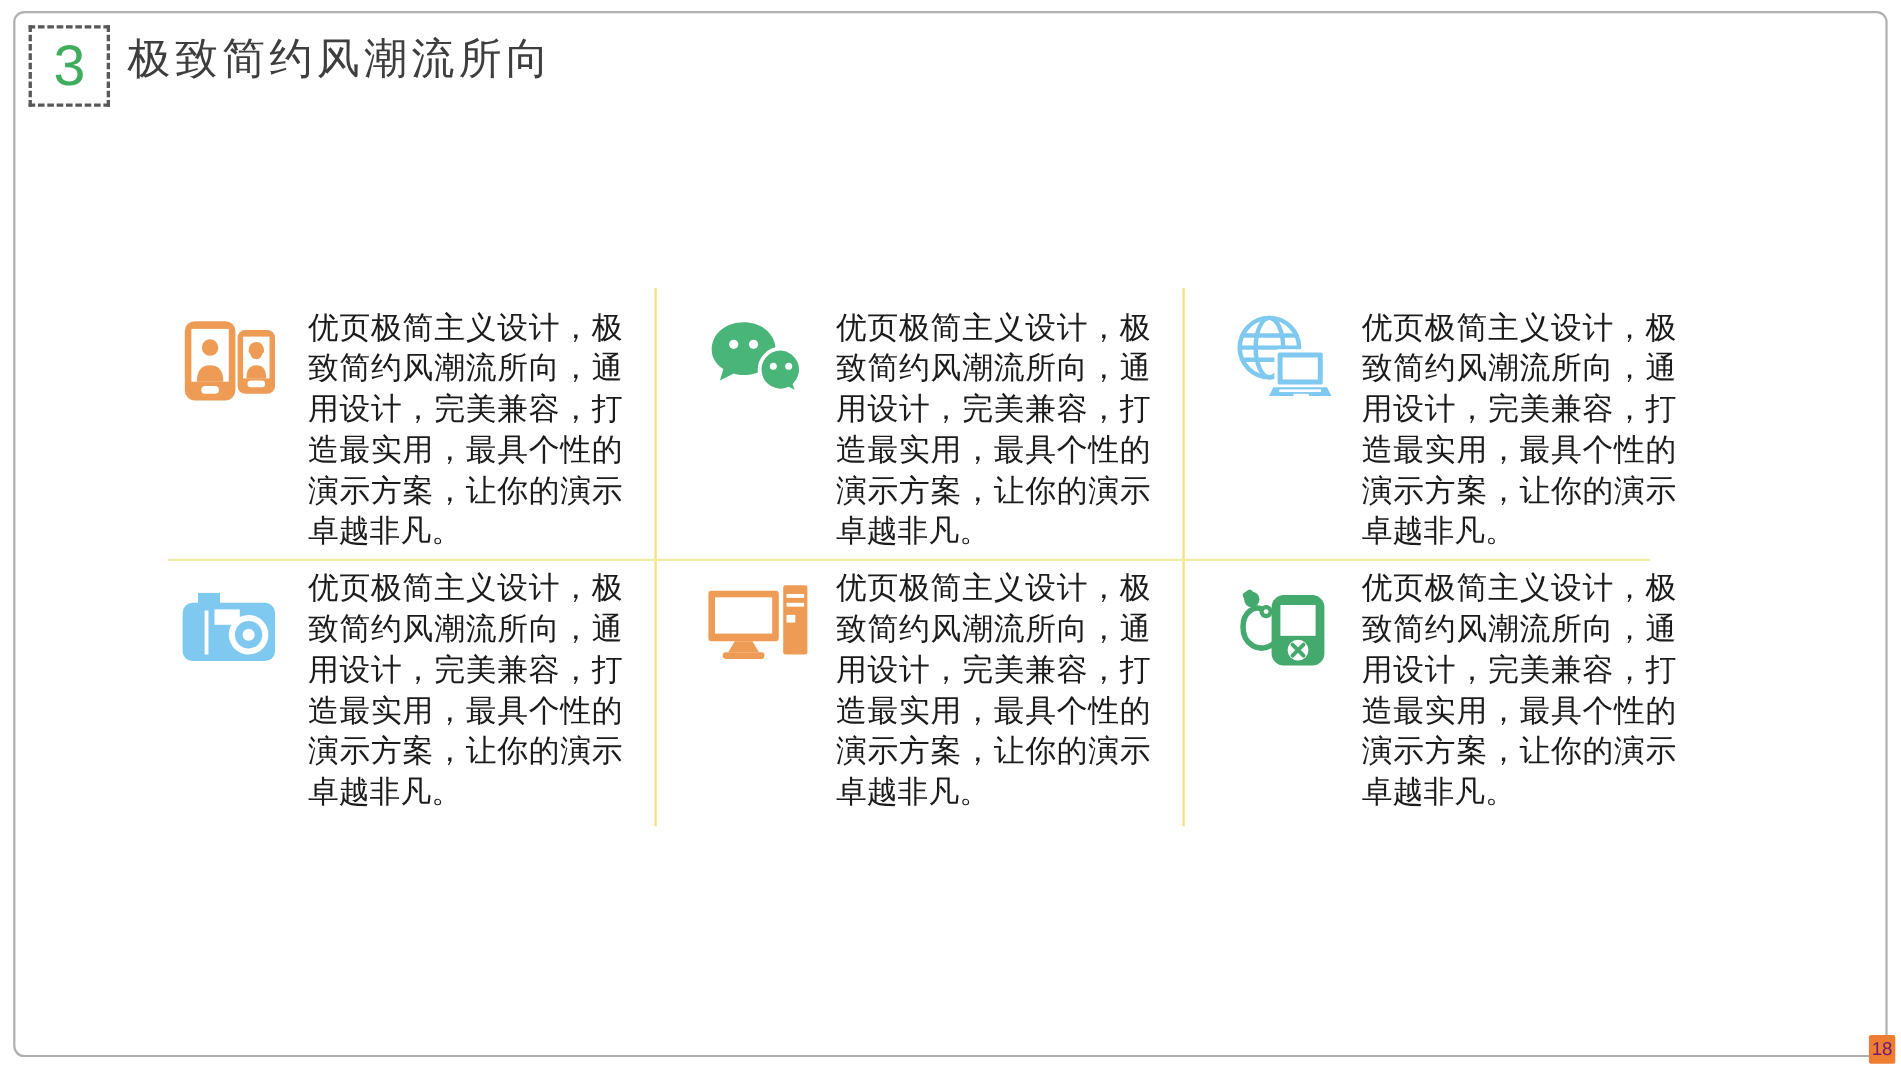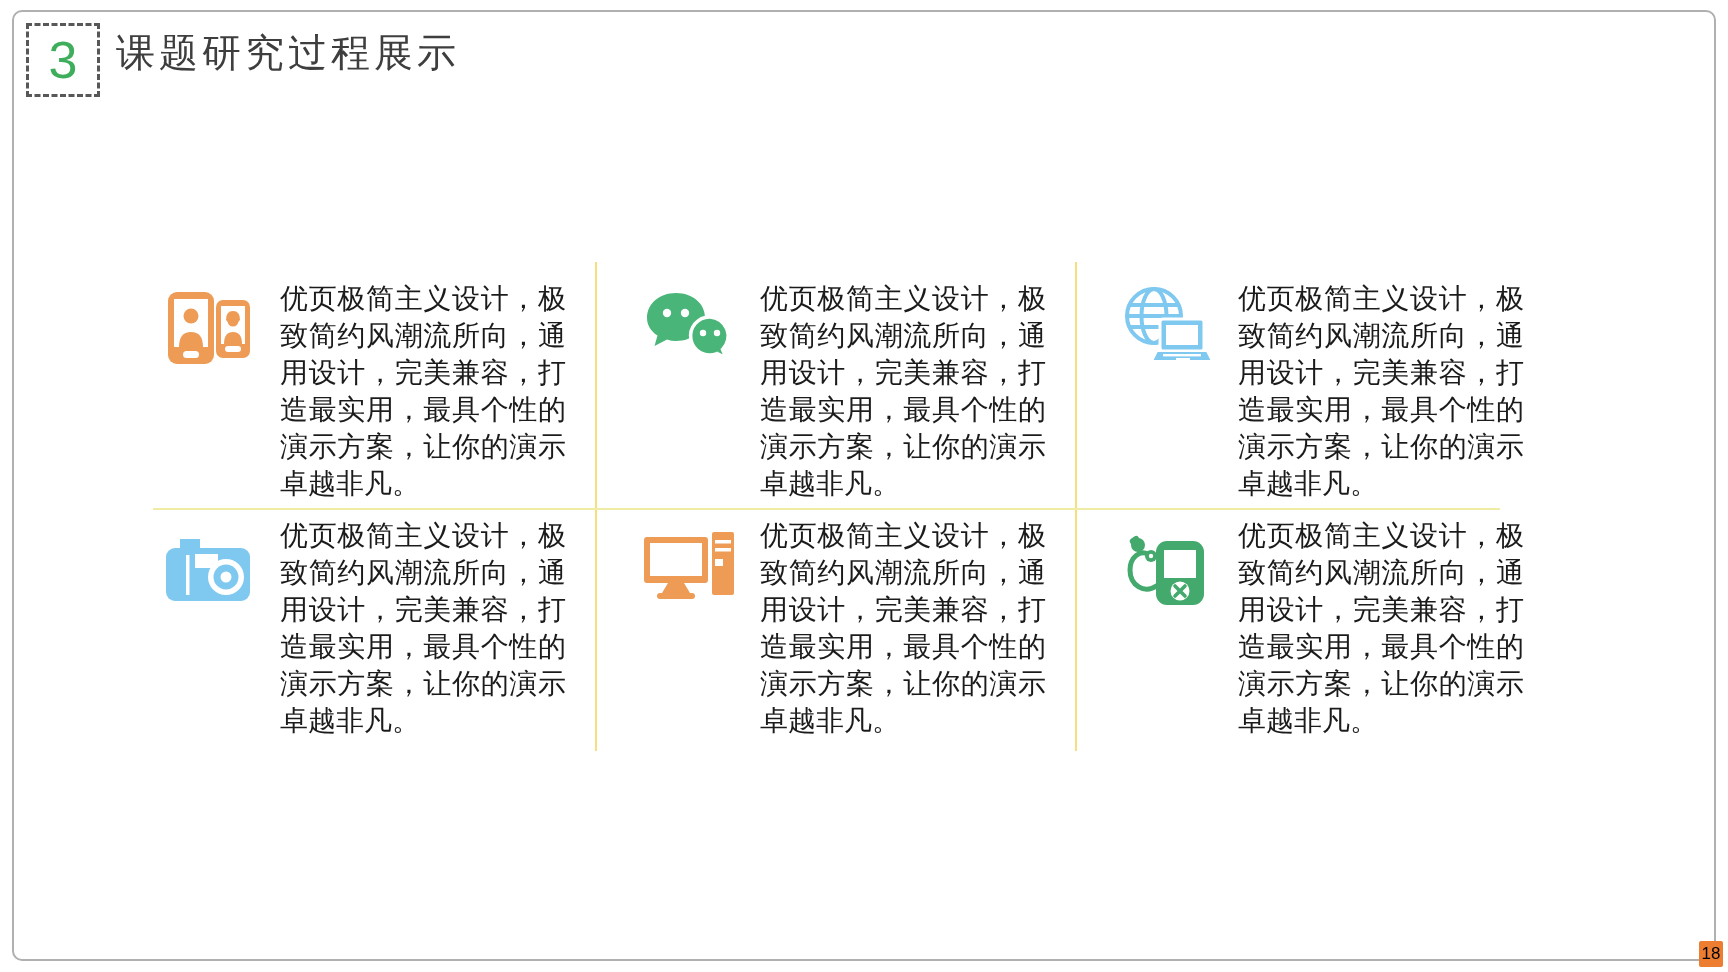--- a/index.html
+++ b/index.html
@@ -24,33 +24,33 @@
   .r2{top:517px;}
   .c1{left:160px;}
   .c2{left:640px;}
   .c3{left:1118px;}
   .icon{flex:0 0 96px;width:96px;height:96px;display:flex;align-items:center;justify-content:center;}
   .icon svg{width:96px;height:96px;display:block;}
   .text{width:286px;margin:0;font-family:"Liberation Serif","DejaVu Serif",serif;
     font-size:28px;line-height:37px;color:#1b1b1b;text-align:justify;}
   
   .badge{position:absolute;left:1699px;top:941px;width:24px;height:26px;background:#ed7d31;
-    color:#000000;font-size:17px;display:flex;align-items:center;justify-content:center;
+    color:#701a75;font-size:17px;display:flex;align-items:center;justify-content:center;
     border-radius:2px;z-index:5;}
 </style>
 </head>
 <body>
 
 <div class="slide">
   <div class="frame"></div>
 
   <div class="numbox">
     <span>3</span>
   </div>
-  <h1 class="page-title">课题研究过程展示</h1>
+  <h1 class="page-title">极致简约风潮流所向</h1>
 
   <div class="vline vline1"></div>
   <div class="vline vline2"></div>
   <div class="hline"></div>
 
   <div class="cell r1 c1">
     <span class="icon">
       <svg viewBox="0 0 96 96">
         <g fill="#ed9b55">
           <rect x="8" y="12" width="46" height="72" rx="9"></rect>

